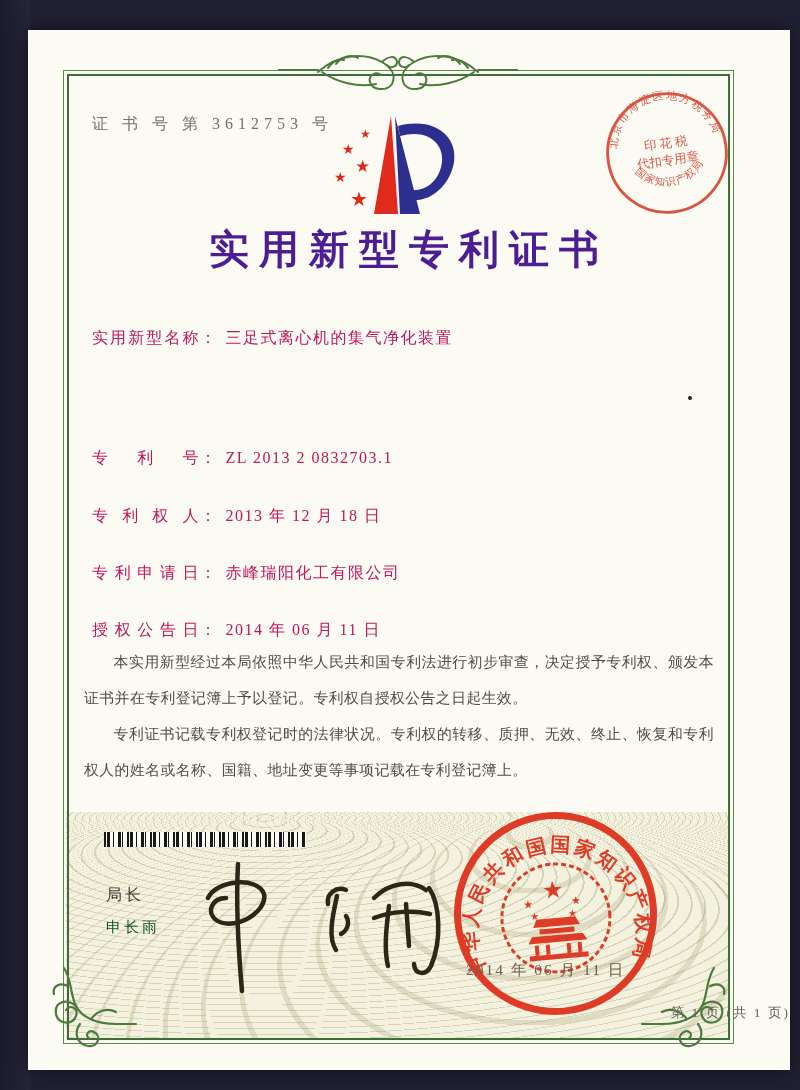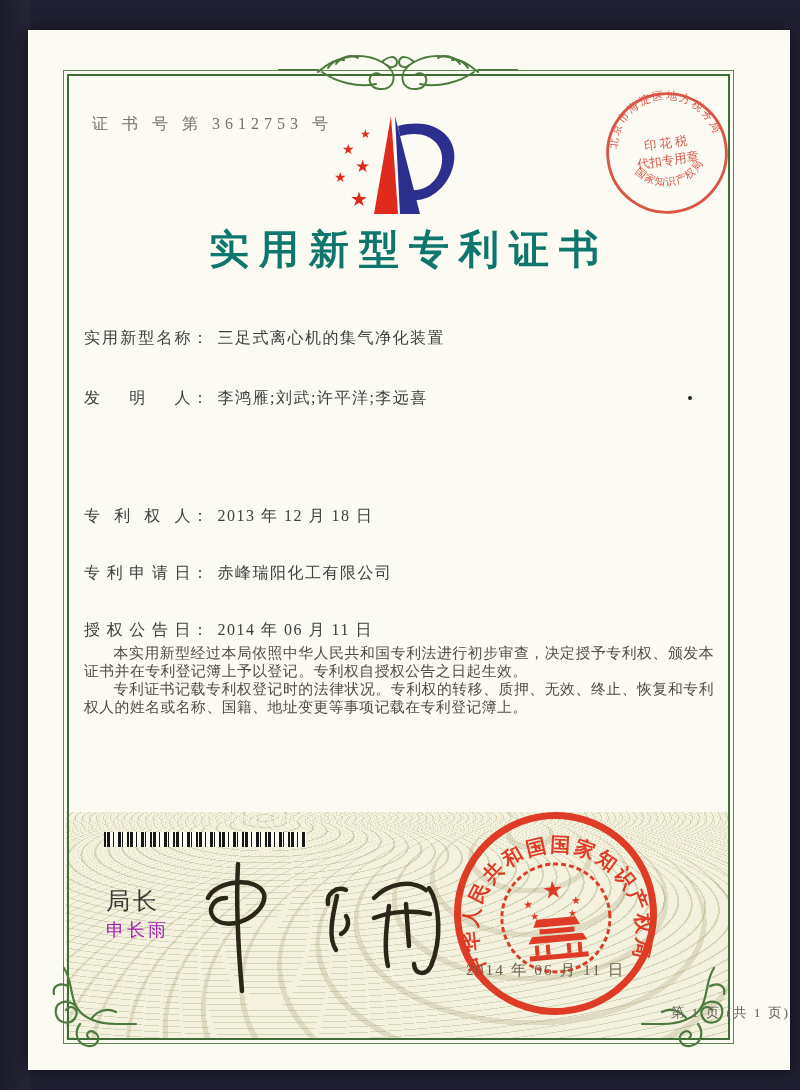--- a/index.html
+++ b/index.html
@@ -33,40 +33,40 @@
   .layer{position:absolute;inset:0;z-index:3;}
 
   .cert-number{
     position:absolute;left:64px;top:84px;
     font-size:16px;letter-spacing:5px;color:#73736a;
   }
   .logo{position:absolute;left:300px;top:80px;width:140px;height:114px;}
   .tax-stamp{position:absolute;left:572px;top:56px;width:134px;height:134px;transform:rotate(-8deg);opacity:.88;}
   .title{
     position:absolute;left:0;top:192px;width:100%;text-align:center;
-    font-size:40px;font-weight:bold;letter-spacing:10px;color:#0f766e;
-  }
-  .fieldrow{position:absolute;left:56px;font-size:16px;color:#404040;letter-spacing:1.5px;white-space:nowrap;}
+    font-size:40px;font-weight:bold;letter-spacing:10px;color:#4c1d95;
+  }
+  .fieldrow{position:absolute;left:64px;font-size:16px;color:#be185d;letter-spacing:1.5px;white-space:nowrap;}
   .flabel{display:inline-block;width:108px;text-align:justify;text-align-last:justify;}
   .fcolon{margin-right:8px;}
   .r1{top:298px}.r2{top:358px}.r3{top:418px}.r4{top:476px}.r5{top:533px}.r6{top:590px}
 
   .paras{position:absolute;left:56px;top:614px;width:630px;
-    font-size:14.8px;line-height:18px;color:#504c44;text-align:justify;letter-spacing:.5px;}
+    font-size:14.8px;line-height:36px;color:#504c44;text-align:justify;letter-spacing:.5px;}
   .paras p{margin:0;text-indent:2em;}
 
   .barcode{
     position:absolute;left:76px;top:802px;width:202px;height:15px;z-index:4;
     background:repeating-linear-gradient(90deg,
       #181818 0 2px,#fdfcf2 2px 3px,#181818 3px 6px,#fdfcf2 6px 9px,
       #181818 9px 10px,#fdfcf2 10px 14px,#181818 14px 17px,#fdfcf2 17px 18px,
       #181818 18px 19px,#fdfcf2 19px 23px);
   }
-  .sig-title{position:absolute;left:78px;top:855px;font-size:24px;color:#3c3a33;letter-spacing:3px;z-index:4;}
-  .sig-name{position:absolute;left:78px;top:888px;font-size:18px;color:#a21caf;letter-spacing:3px;z-index:4;}
+  .sig-title{position:absolute;left:78px;top:855px;font-size:16px;color:#3c3a33;letter-spacing:3px;z-index:4;}
+  .sig-name{position:absolute;left:78px;top:888px;font-size:15px;color:#14532d;letter-spacing:3px;z-index:4;}
   .signature{position:absolute;left:150px;top:816px;width:280px;height:155px;z-index:4;}
   .seal{position:absolute;left:420px;top:776px;width:215px;height:215px;z-index:4;transform:rotate(-5deg);opacity:.93;}
   .seal-date{position:absolute;left:438px;top:930px;width:210px;z-index:5;
     font-size:15.5px;color:#6d5f4c;letter-spacing:2px;white-space:nowrap;}
   .footer{position:absolute;left:0;top:974px;width:100%;text-align:right;
     font-size:13.5px;color:#62625a;letter-spacing:2px;z-index:4;}
   .dot{position:absolute;left:660px;top:366px;width:4px;height:4px;background:#22221e;border-radius:50%;}
 
   .ornament-top{position:absolute;left:250px;top:12px;width:240px;height:56px;z-index:4;}
   .corner-fl{position:absolute;width:92px;height:92px;z-index:4;}
@@ -150,22 +150,22 @@
         </text>
         <text x="70" y="64" text-anchor="middle" font-size="13" fill="#d5402e">印 花 税</text>
         <text x="70" y="82" text-anchor="middle" font-size="13" fill="#d5402e">代扣专用章</text>
       </svg>
 
       <div class="title">实用新型专利证书</div>
 
       <div class="fieldrow r1">
         <span class="flabel">实用新型名称</span><span class="fcolon">：</span><span>三足式离心机的集气净化装置</span>
       </div>
-      <div class="fieldrow r2">
-        <span class="flabel">发明人</span><span class="fcolon">：</span><span>李鸿雁;刘武;许平洋;李远喜</span>
+      <div class="fieldrow r3">
+        <span class="flabel">专利号</span><span class="fcolon">：</span><span>ZL 2013 2 0832703.1</span>
       </div>
       <div class="fieldrow r4">
         <span class="flabel">专利权人</span><span class="fcolon">：</span><span>2013 年 12 月 18 日</span>
       </div>
       <div class="fieldrow r5">
         <span class="flabel">专利申请日</span><span class="fcolon">：</span><span>赤峰瑞阳化工有限公司</span>
       </div>
       <div class="fieldrow r6">
         <span class="flabel">授权公告日</span><span class="fcolon">：</span><span>2014 年 06 月 11 日</span>
       </div>

